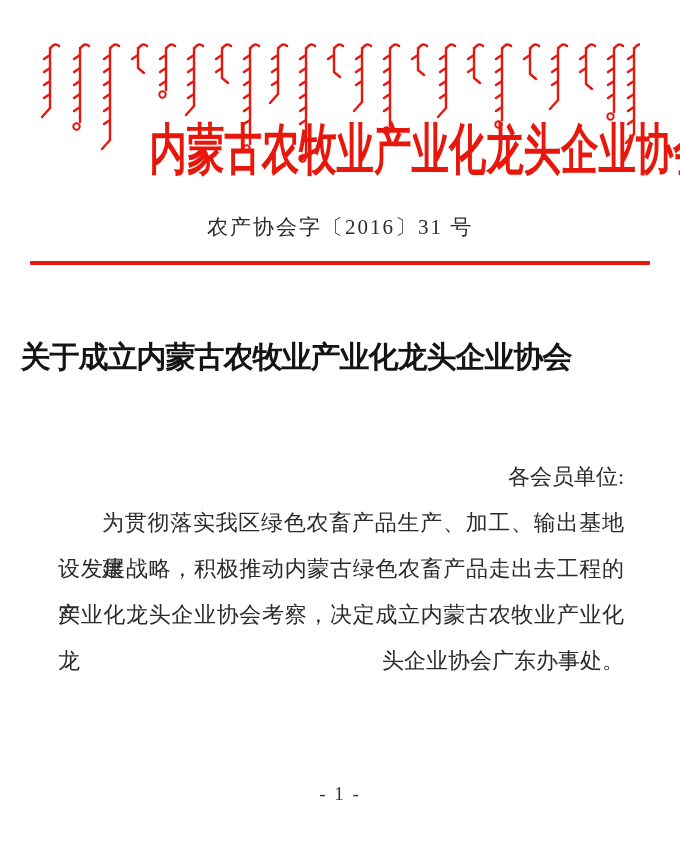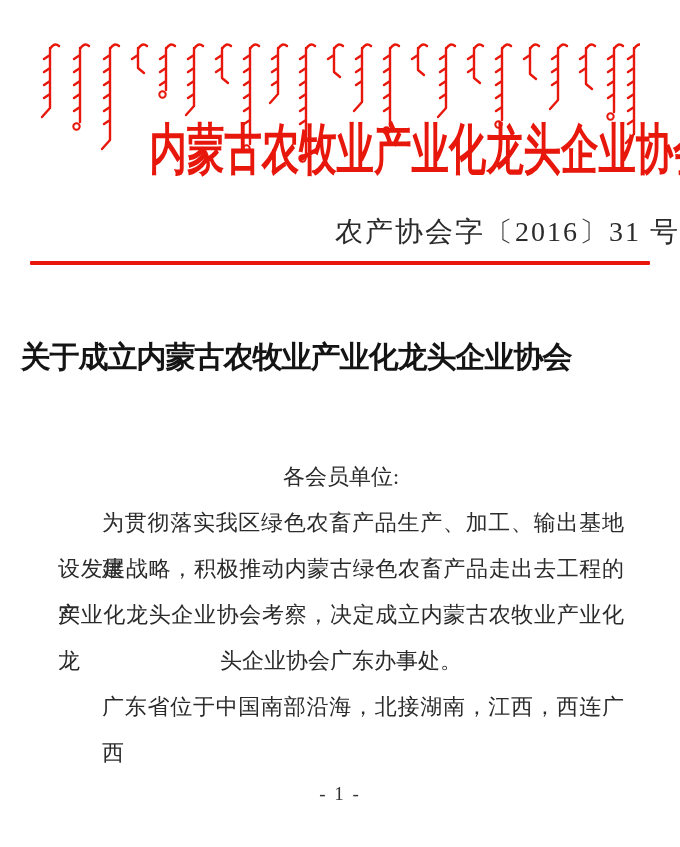--- a/index.html
+++ b/index.html
@@ -23,39 +23,39 @@
   }
   .org-title span {
     display: inline-block;
     font-size: 55px; font-weight: bold; color: #e8170c;
     line-height: 64px; letter-spacing: 0px;
     transform: scaleX(0.68); transform-origin: 50% 50%;
     white-space: nowrap;
   }
   .doc-number {
     position: absolute; left: 0; top: 213px; width: 680px;
-    text-align: right; font-size: 28px; color: #2b2b2b;
+    text-align: center; font-size: 21px; color: #2b2b2b;
     letter-spacing: 2px;
   }
   .red-rule {
     position: absolute; left: 30px; top: 261px; width: 620px; height: 4px;
     background: #e8170c; border-radius: 1px;
   }
   .doc-title {
     position: absolute; left: 0; top: 334px; width: 592px;
     text-align: center; font-weight: bold; color: #141414;
     font-size: 30px; line-height: 46px; letter-spacing: -1px;
   }
   .body-text {
     position: absolute; left: 58px; top: 454px; width: 566px;
     font-size: 22px; color: #2b2b2b;
   }
   .body-line {
     height: 46px; line-height: 46px; white-space: nowrap;
-    text-align: center;
+    text-align: right;
   }
   .body-line.fill {
     white-space: normal;
     text-align: justify; text-align-last: justify;
   }
   .body-line.indent { padding-left: 44px; }
   .page-number {
     position: absolute; left: 0; top: 783px; width: 680px;
     text-align: center; font-size: 19px; color: #333333; letter-spacing: 2px;
   }
@@ -108,18 +108,17 @@
   <div class="doc-title">
     <div>关于成立内蒙古农牧业产业化龙头企业协会</div>
   </div>
 
   <div class="body-text">
     <div class="body-line">各会员单位:</div>
     <div class="body-line fill indent">为贯彻落实我区绿色农畜产品生产、加工、输出基地建</div>
     <div class="body-line fill">设发展战略，积极推动内蒙古绿色农畜产品走出去工程的实</div>
     <div class="body-line fill">产业化龙头企业协会考察，决定成立内蒙古农牧业产业化龙</div>
     <div class="body-line">头企业协会广东办事处。</div>
-    <div class="body-line fill indent">广东省位于中国南部沿海，北接湖南，江西，西连广西</div>
   </div>
 
   <div class="page-number">- 1 -</div>
 
 </div>
 
 </body></html>

